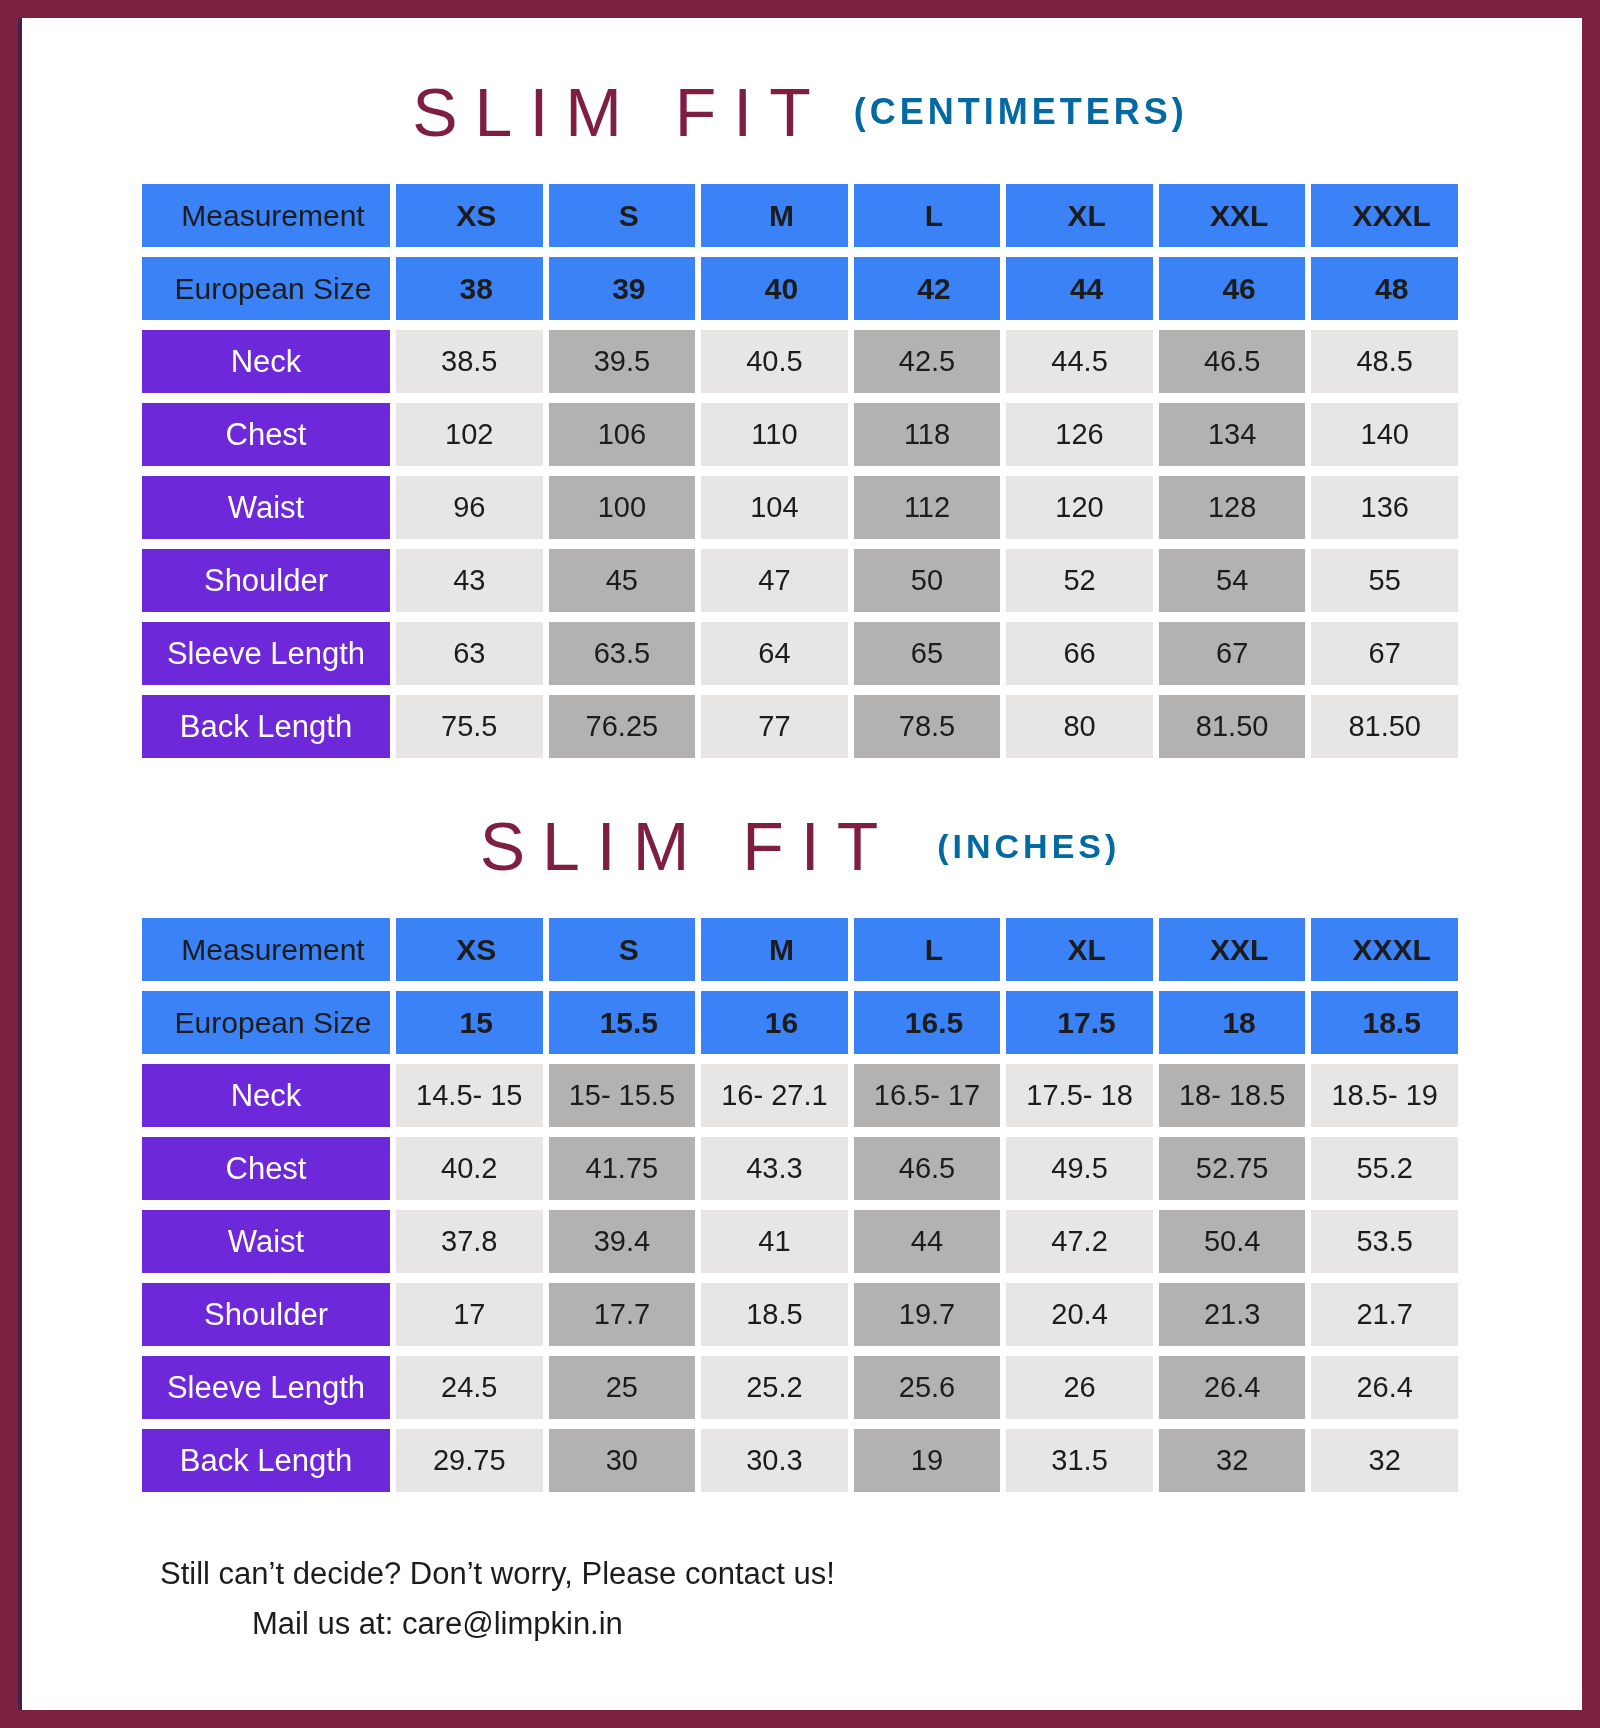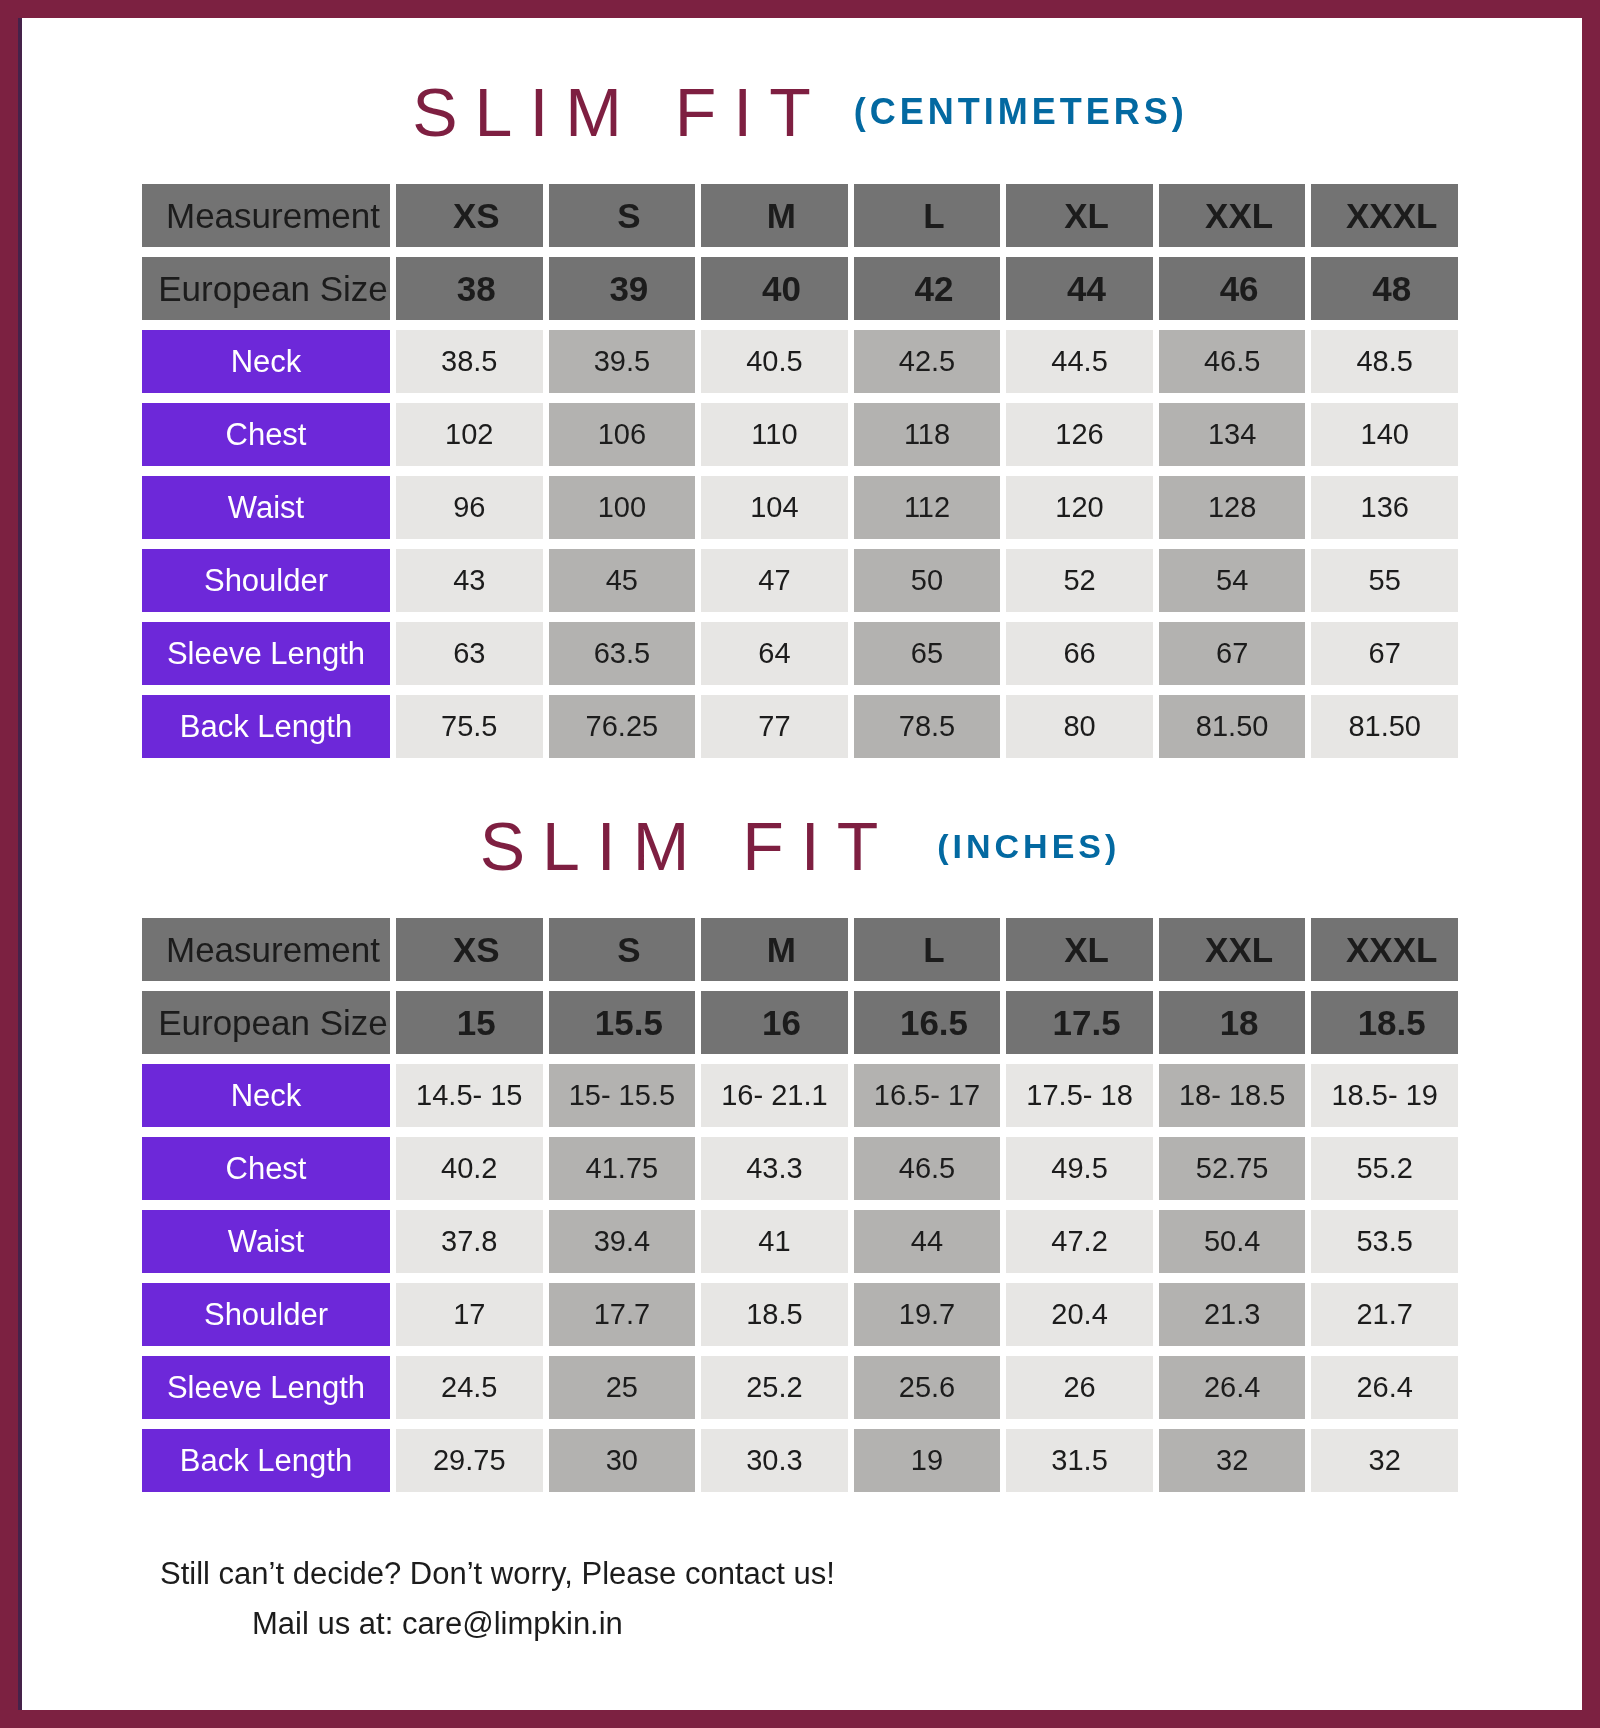--- a/index.html
+++ b/index.html
@@ -39,21 +39,21 @@
     display:grid;
     grid-template-columns:248px repeat(7, 1fr);
     column-gap:6px; row-gap:10px;
   }
   .cell {
     height:63px;
     display:flex; align-items:center; justify-content:center;
     font-size:29px; color:#1c1c1c;
     text-align:center;
   }
-  .hd { background:#737373; font-size:35px;padding-left:14px; }
+  .hd { background:#3b82f6; font-size:30px;padding-left:14px; }
   .b  { font-weight:bold; }
   .lab { background:#6d28d9; color:#ffffff; font-size:31px; }
   .lt { background:#e7e6e4; }
   .dk { background:#b3b2b0; }
   
   .footer {
     margin:64px 0 0 142px;
     font-size:31px; color:#1c1c1c;
   }
   .footer .l1 { margin-bottom:14px; }
@@ -168,21 +168,21 @@
     <div class="cell hd b">15.5</div>
     <div class="cell hd b">16</div>
     <div class="cell hd b">16.5</div>
     <div class="cell hd b">17.5</div>
     <div class="cell hd b">18</div>
     <div class="cell hd b">18.5</div>
 
     <div class="cell lab">Neck</div>
     <div class="cell lt">14.5- 15</div>
     <div class="cell dk">15- 15.5</div>
-    <div class="cell lt">16- 21.1</div>
+    <div class="cell lt">16- 27.1</div>
     <div class="cell dk">16.5- 17</div>
     <div class="cell lt">17.5- 18</div>
     <div class="cell dk">18- 18.5</div>
     <div class="cell lt">18.5- 19</div>
 
     <div class="cell lab">Chest</div>
     <div class="cell lt">40.2</div>
     <div class="cell dk">41.75</div>
     <div class="cell lt">43.3</div>
     <div class="cell dk">46.5</div>

